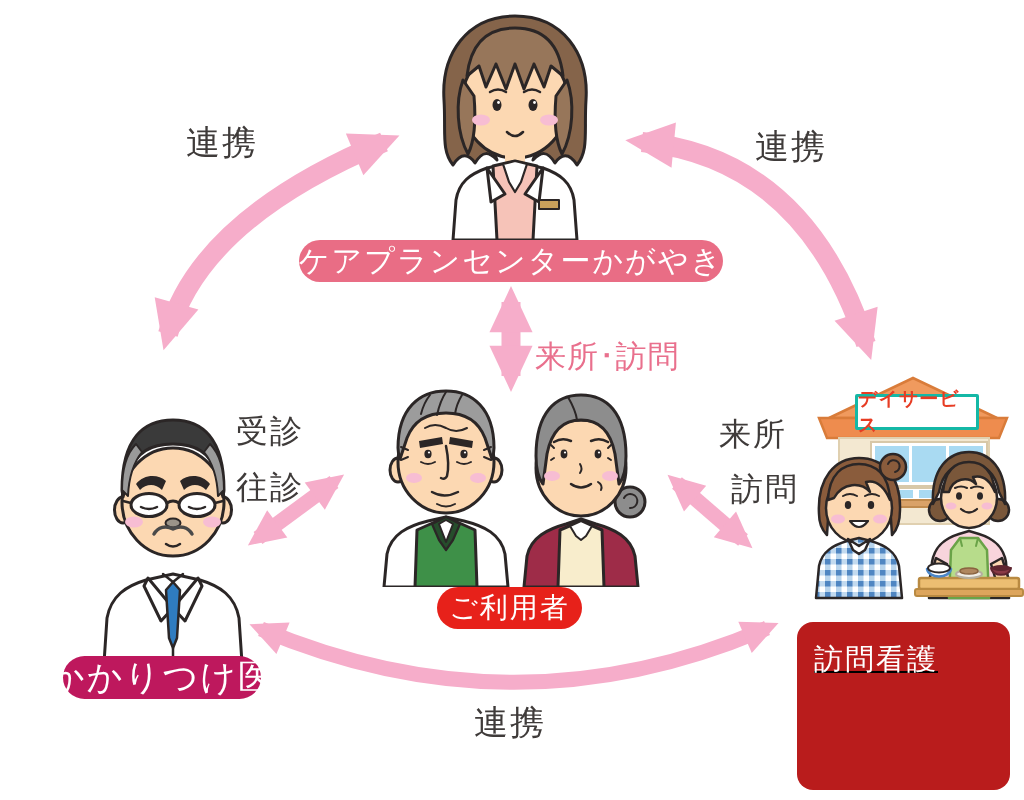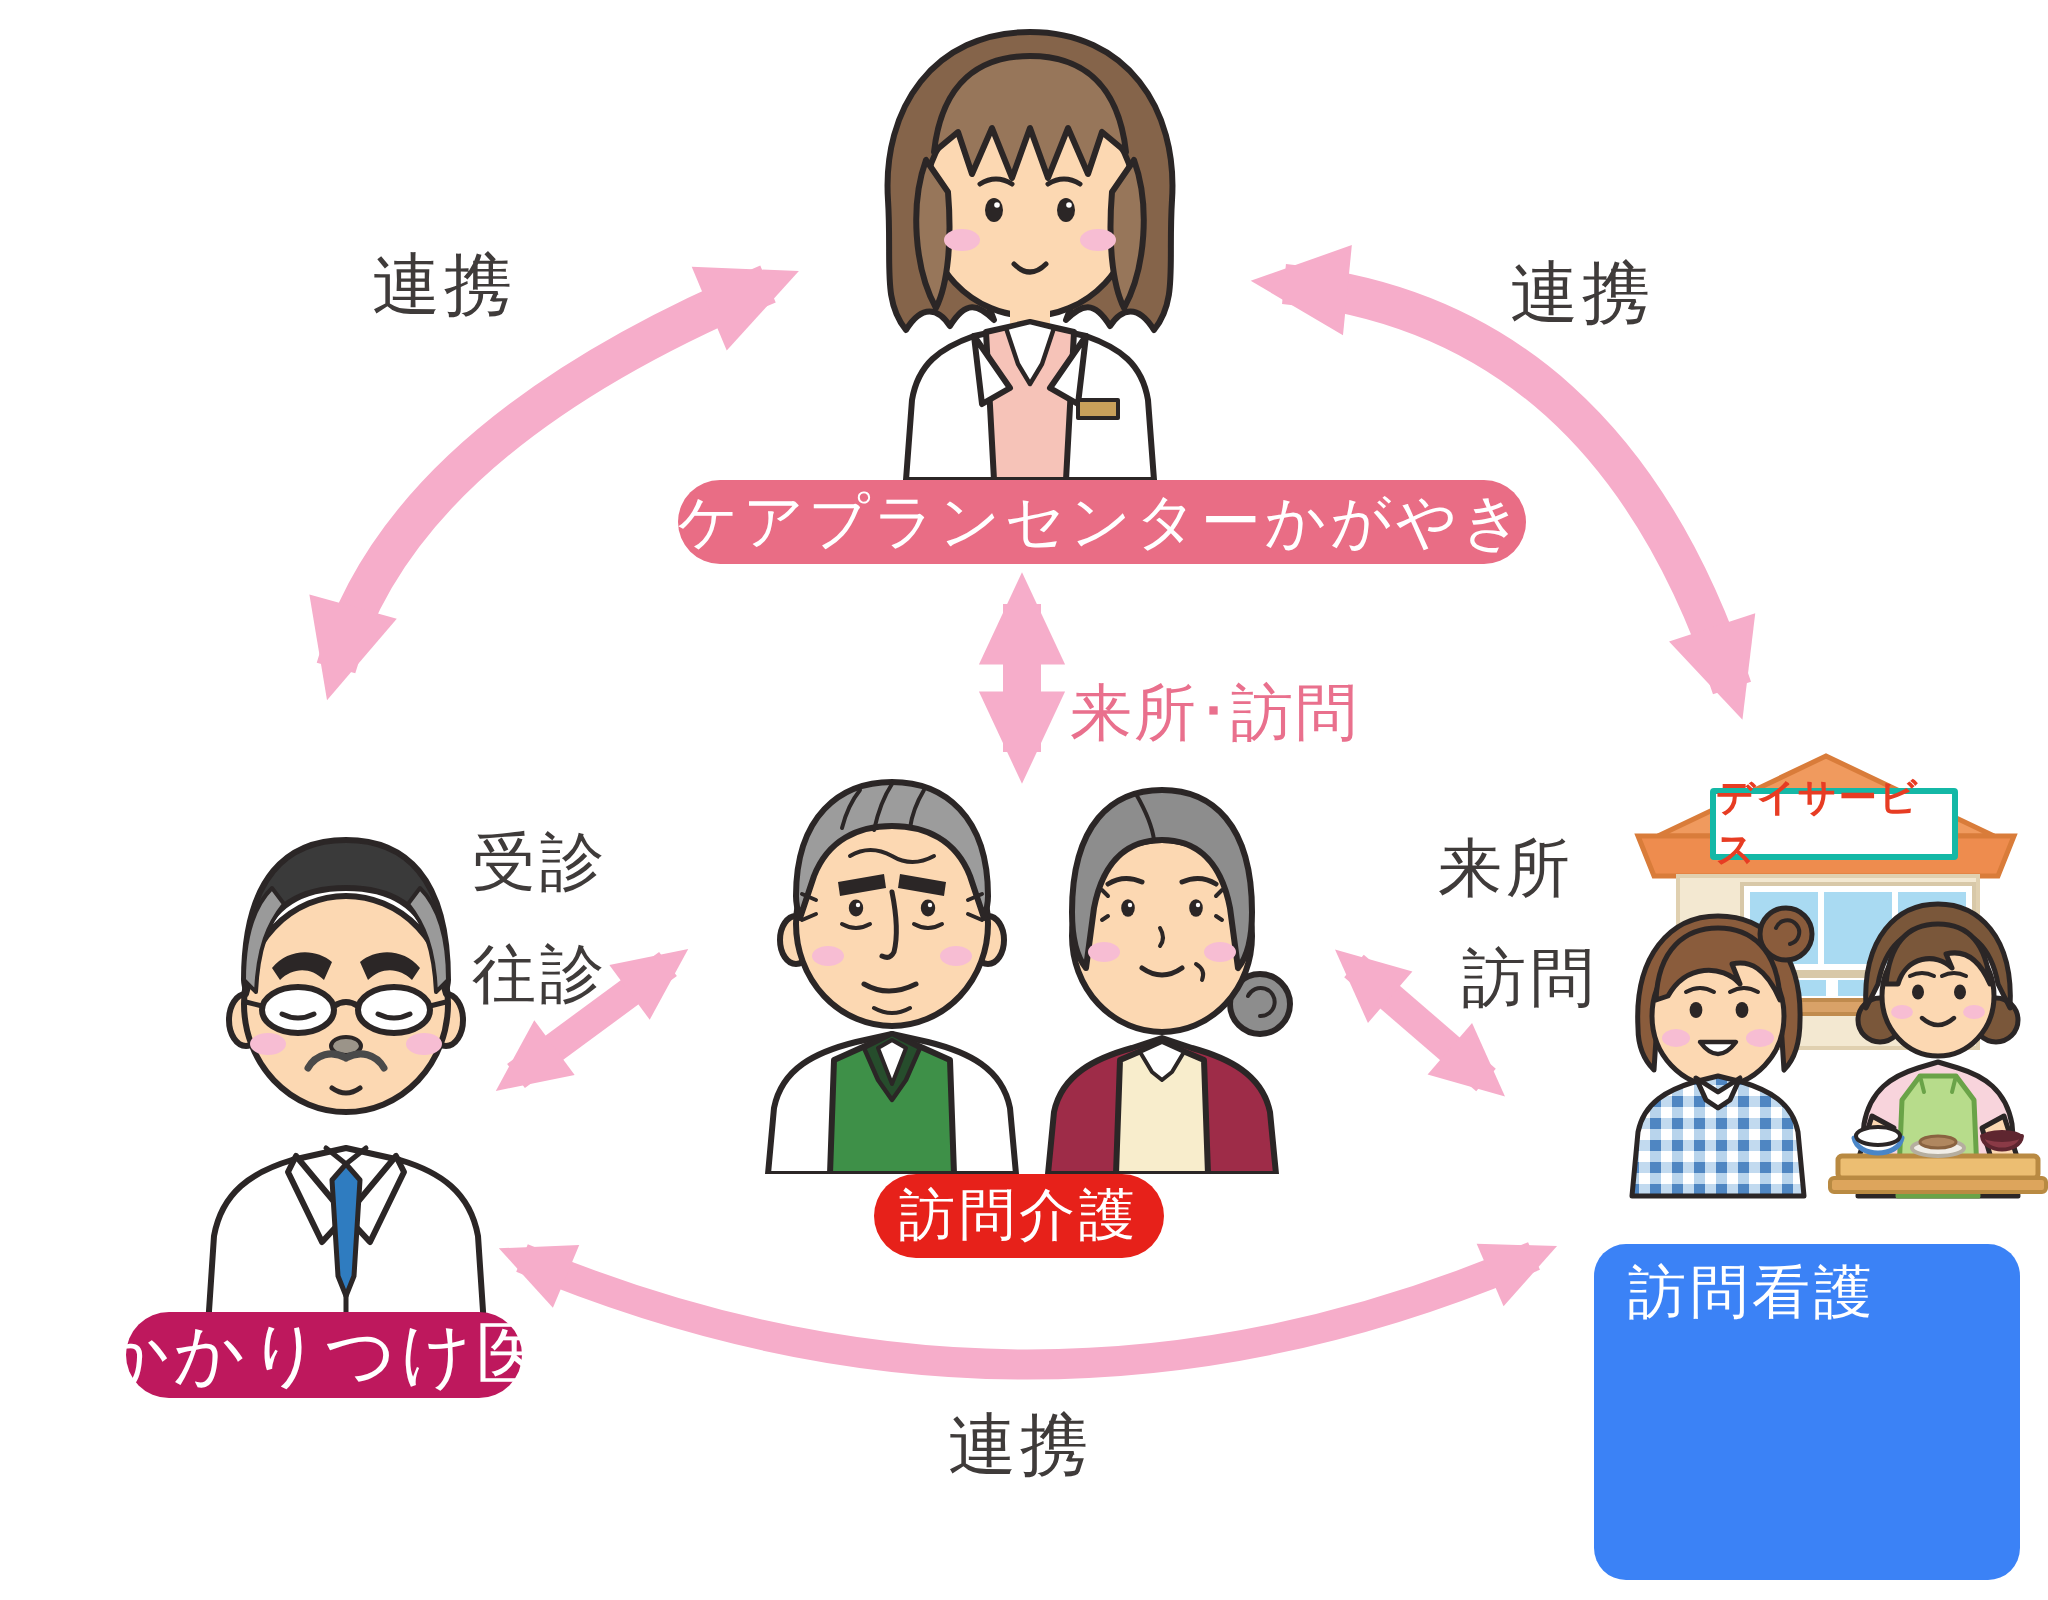--- a/index.html
+++ b/index.html
@@ -13,31 +13,31 @@
          color:#fff;white-space:nowrap;letter-spacing:2px;}
   #lbl-renkei-tl{left:186px;top:120px;font-size:34px;}
   #lbl-renkei-tr{left:755px;top:124px;font-size:34px;}
   #lbl-raisho-homon{left:535px;top:320px;font-size:31px;letter-spacing:1px;}
   #lbl-jushin{left:236px;top:410px;}
   #lbl-oushin{left:236px;top:466px;}
   #lbl-raisho{left:719px;top:413px;}
   #lbl-homon{left:731px;top:468px;}
   #lbl-renkei-b{left:474px;top:700px;font-size:34px;}
   #badge-careplan{left:299px;top:240px;width:424px;height:42px;border-radius:21px;
-                  background:#e96d85;font-size:30px;margin-left:40px;}
+                  background:#e96d85;font-size:30px;}
   #badge-user{left:437px;top:587px;width:145px;height:42px;border-radius:21px;
               background:#e7211a;font-size:28px;}
   #badge-doctor{left:63px;top:656px;width:198px;height:43px;border-radius:22px;
                 background:#be185d;font-size:35px;}
   #sign-dayservice{position:absolute;left:855px;top:394px;width:118px;height:30px;
                    background:#fff;border:3px solid #14b8a6;border-radius:2px;color:#e73c23;
                    font-size:19px;font-weight:bold;display:flex;align-items:center;
                    justify-content:center;letter-spacing:1px;}
   #services-box{position:absolute;left:797px;top:622px;width:213px;height:168px;
-                border-radius:16px;background:#3b82f6;box-sizing:border-box;}
+                border-radius:16px;background:#b91c1c;padding-top:12px;box-sizing:border-box;text-decoration:underline;}
   .service-line{color:#fff;font-size:29px;line-height:51px;padding-left:17px;letter-spacing:2px;
                 white-space:nowrap;}
 </style>
 </head>
 <body>
 
 <div class="canvas">
 
   <svg class="layer" width="1024" height="800" viewBox="0 0 1024 800">
     <defs>
@@ -251,20 +251,20 @@
   <div class="lbl" id="lbl-renkei-tl">連携</div>
   <div class="lbl" id="lbl-renkei-tr">連携</div>
   <div class="lbl lbl-pink" id="lbl-raisho-homon">来所･訪問</div>
   <div class="lbl" id="lbl-jushin">受診</div>
   <div class="lbl" id="lbl-oushin">往診</div>
   <div class="lbl" id="lbl-raisho">来所</div>
   <div class="lbl" id="lbl-homon">訪問</div>
   <div class="lbl" id="lbl-renkei-b">連携</div>
 
   <div class="badge" id="badge-careplan">ケアプランセンターかがやき</div>
-  <div class="badge" id="badge-user">訪問介護</div>
+  <div class="badge" id="badge-user">ご利用者</div>
   <div class="badge" id="badge-doctor">かかりつけ医</div>
   <div id="sign-dayservice">デイサービス</div>
   <div id="services-box">
     <div class="service-line">訪問看護</div>
   </div>
 
 </div>
 
 </body></html>

